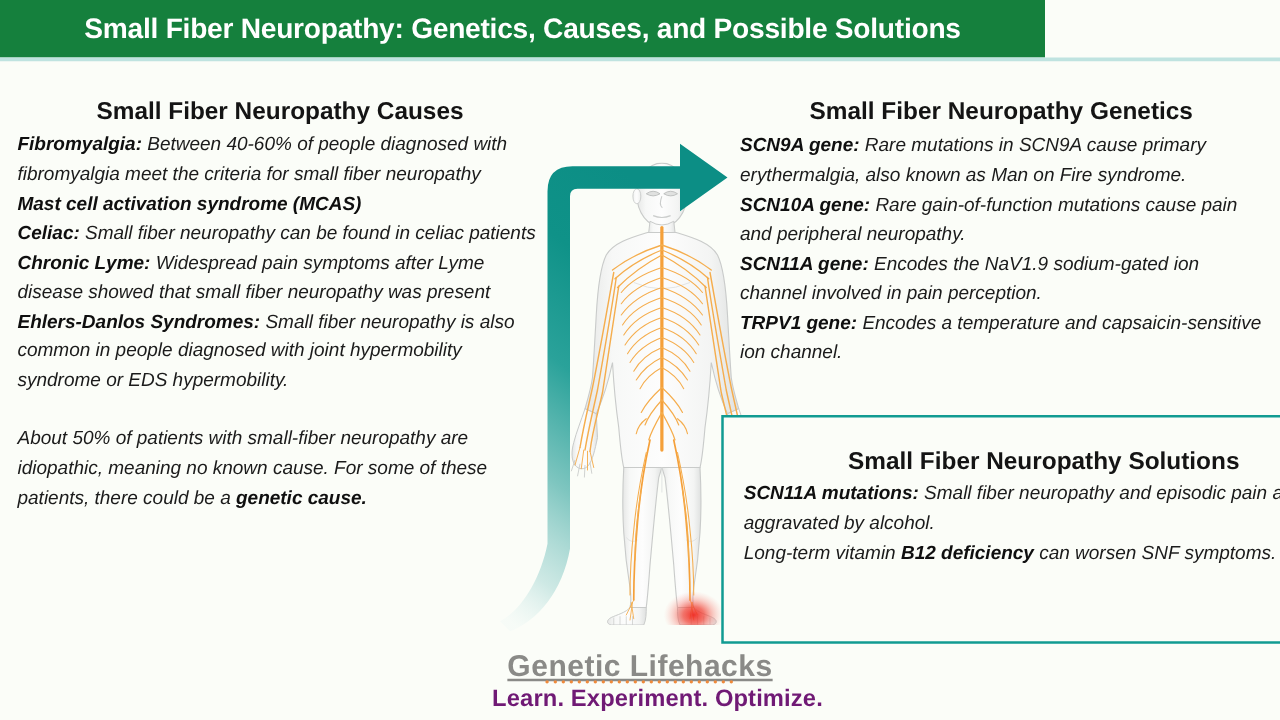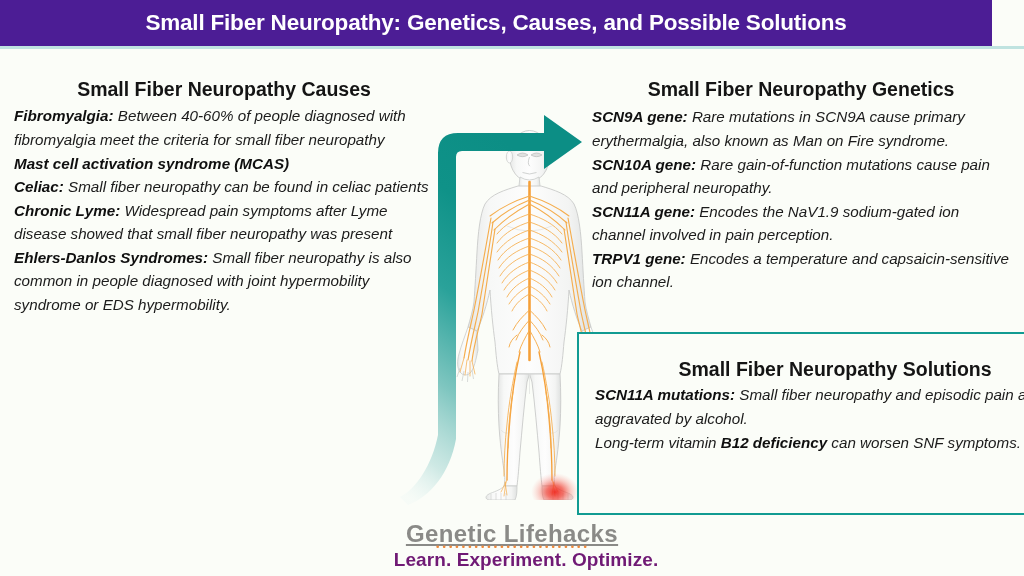--- a/index.html
+++ b/index.html
@@ -20,23 +20,23 @@
     height: 576px;
     background: #fbfdf8;
     overflow: hidden;
   }
 
   
   .header-bar {
     position: absolute;
     left: 0;
     top: 0;
-    width: 992px;
+    width: 836px;
     height: 46px;
-    background: #4c1d95;
+    background: #15803d;
     display: flex;
     align-items: center;
     justify-content: center;
   }
   .header-title {
     color: #ffffff;
     font-size: 22.5px;
     font-weight: bold;
     letter-spacing: -0.2px;
     white-space: nowrap;
@@ -190,20 +190,23 @@
       <p class="para">
         <b>Celiac:</b><span> Small fiber neuropathy can be found in celiac patients</span>
       </p>
       <p class="para">
         <b>Chronic Lyme:</b><span> Widespread pain symptoms after Lyme disease showed that small fiber neuropathy was present</span>
       </p>
       <p class="para">
         <b>Ehlers-Danlos Syndromes:</b><span> Small fiber neuropathy is also common in people diagnosed with joint hypermobility syndrome or EDS hypermobility.</span>
       </p>
       <div class="spacer-line"></div>
+      <p class="para">
+        <span>About 50% of patients with small-fiber neuropathy are idiopathic, meaning no known cause. For some of these patients, there could be a </span><b>genetic cause.</b><span></span>
+      </p>
     </div>
   </div>
 
   <div id="genetics-column">
     <div class="col-heading">Small Fiber Neuropathy Genetics</div>
 
     <div class="body-text">
       <p class="para">
         <b>SCN9A gene:</b><span> Rare mutations in SCN9A cause primary erythermalgia, also known as Man on Fire syndrome.</span>
       </p>

